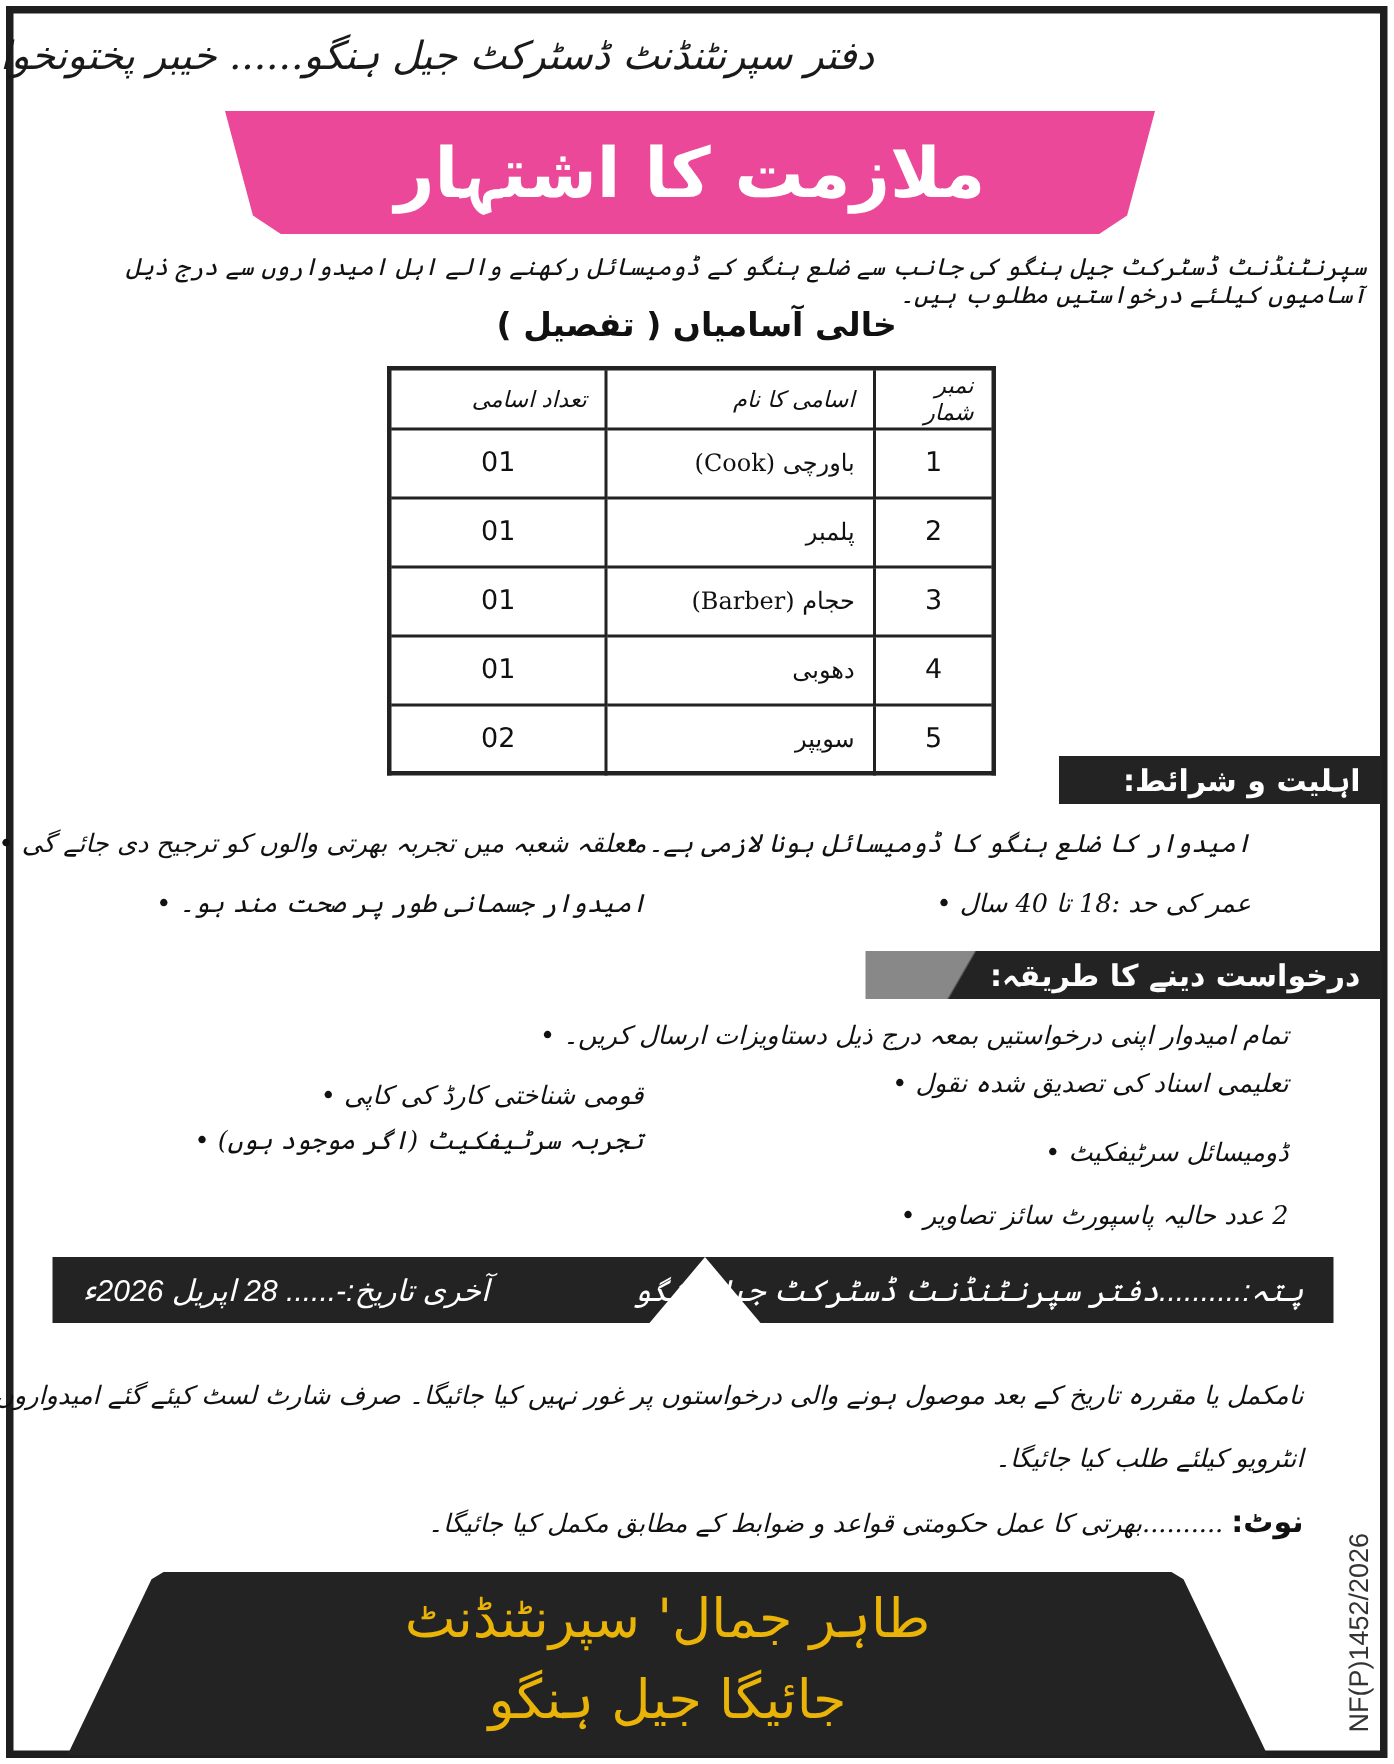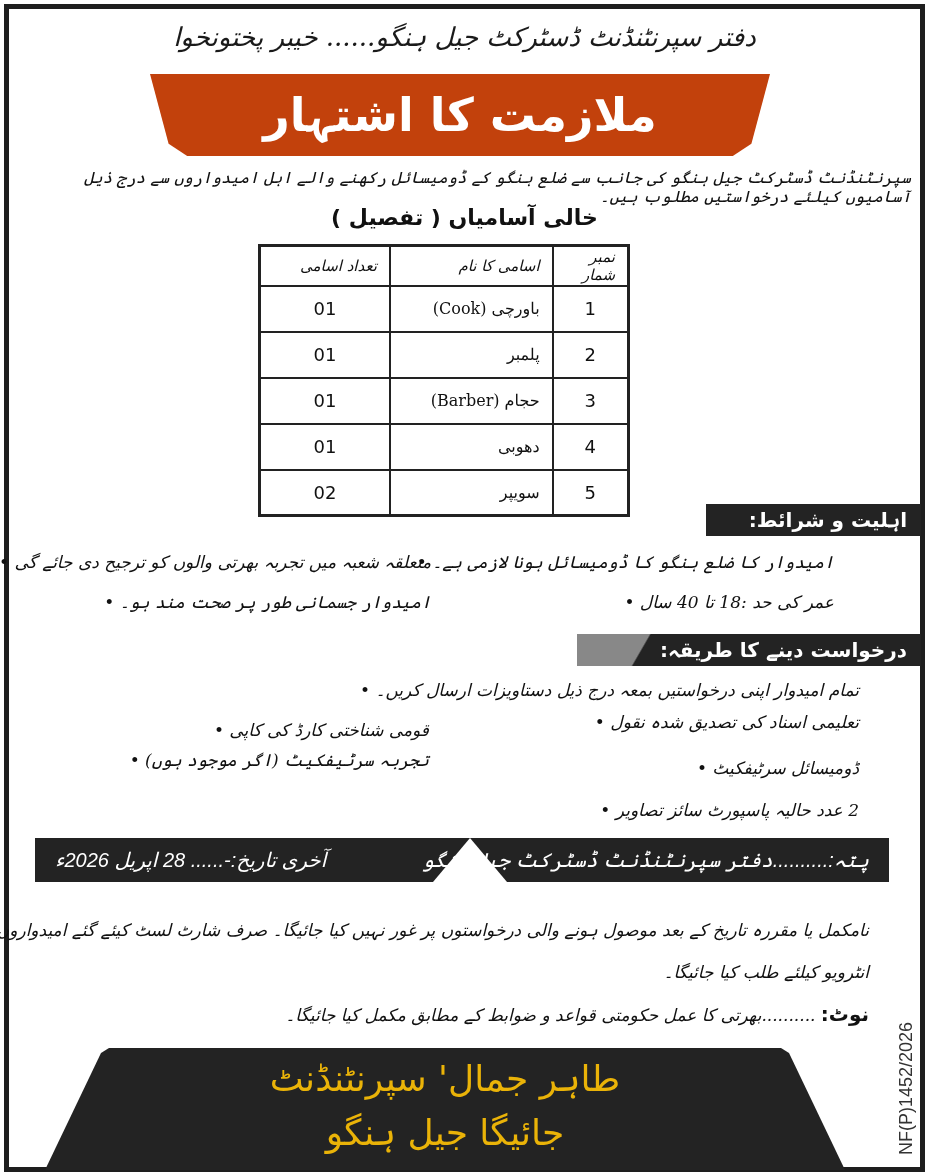--- a/index.html
+++ b/index.html
@@ -6,43 +6,43 @@
   html, body { width: 929px; height: 1176px; background: #ffffff; overflow: hidden; }
   body { font-family: "DejaVu Sans", sans-serif; color: #111; position: relative; }
 
   .frame {
     position: absolute; left: 4px; top: 4px; width: 921px; height: 1168px;
     border: 5px solid #1e1e1e; background: #fff;
   }
   .rtl { direction: rtl; unicode-bidi: embed; }
 
   .office-line {
-    position: absolute; left: 0; right: 0; top: 22px; text-align: center;
+    position: absolute; left: 0; right: 0; top: 22px; text-align: left;
     font-family: "DejaVu Serif", serif; font-size: 26px; font-style: italic; color: #1a1a1a;
   }
 
   .title-banner {
     position: absolute; left: 150px; top: 74px; width: 620px; height: 82px;
-    background: #c2410c;
+    background: #ec4899;
     clip-path: polygon(0 0, 100% 0, 97% 85%, 94% 100%, 6% 100%, 3% 85%);
     display: flex; align-items: center; justify-content: center;
   }
   .title-banner span { color: #fff; font-size: 46px; font-weight: bold; letter-spacing: 1px; }
 
   .intro {
     position: absolute; left: 18px; right: 18px; top: 168px; text-align: right;
     font-family: "DejaVu Serif", serif; font-size: 16px; font-style: italic;
   }
   .vacancies-heading {
     position: absolute; left: 0; right: 0; top: 205px; text-align: center;
     font-size: 22px; font-weight: bold;
   }
 
   table.posts {
-    position: absolute; left: 258px; top: 244px; width: 372px; border-collapse: collapse;
+    position: absolute; left: 258px; top: 244px; width: 406px; border-collapse: collapse;
     border: 3px solid #222;
   }
   table.posts th, table.posts td {
     border: 2px solid #222; height: 46px; padding: 0 12px; font-size: 18px;
   }
   table.posts th { height: 40px; font-weight: normal; font-family: "DejaVu Serif", serif; font-style: italic; font-size: 15px; text-align: right; }
   table.posts td.num { text-align: center; width: 80px; }
   table.posts td.name { text-align: right; width: 180px; font-family: "DejaVu Serif", serif; font-size: 16px; }
   table.posts td.count { text-align: center; width: 146px; }
 

